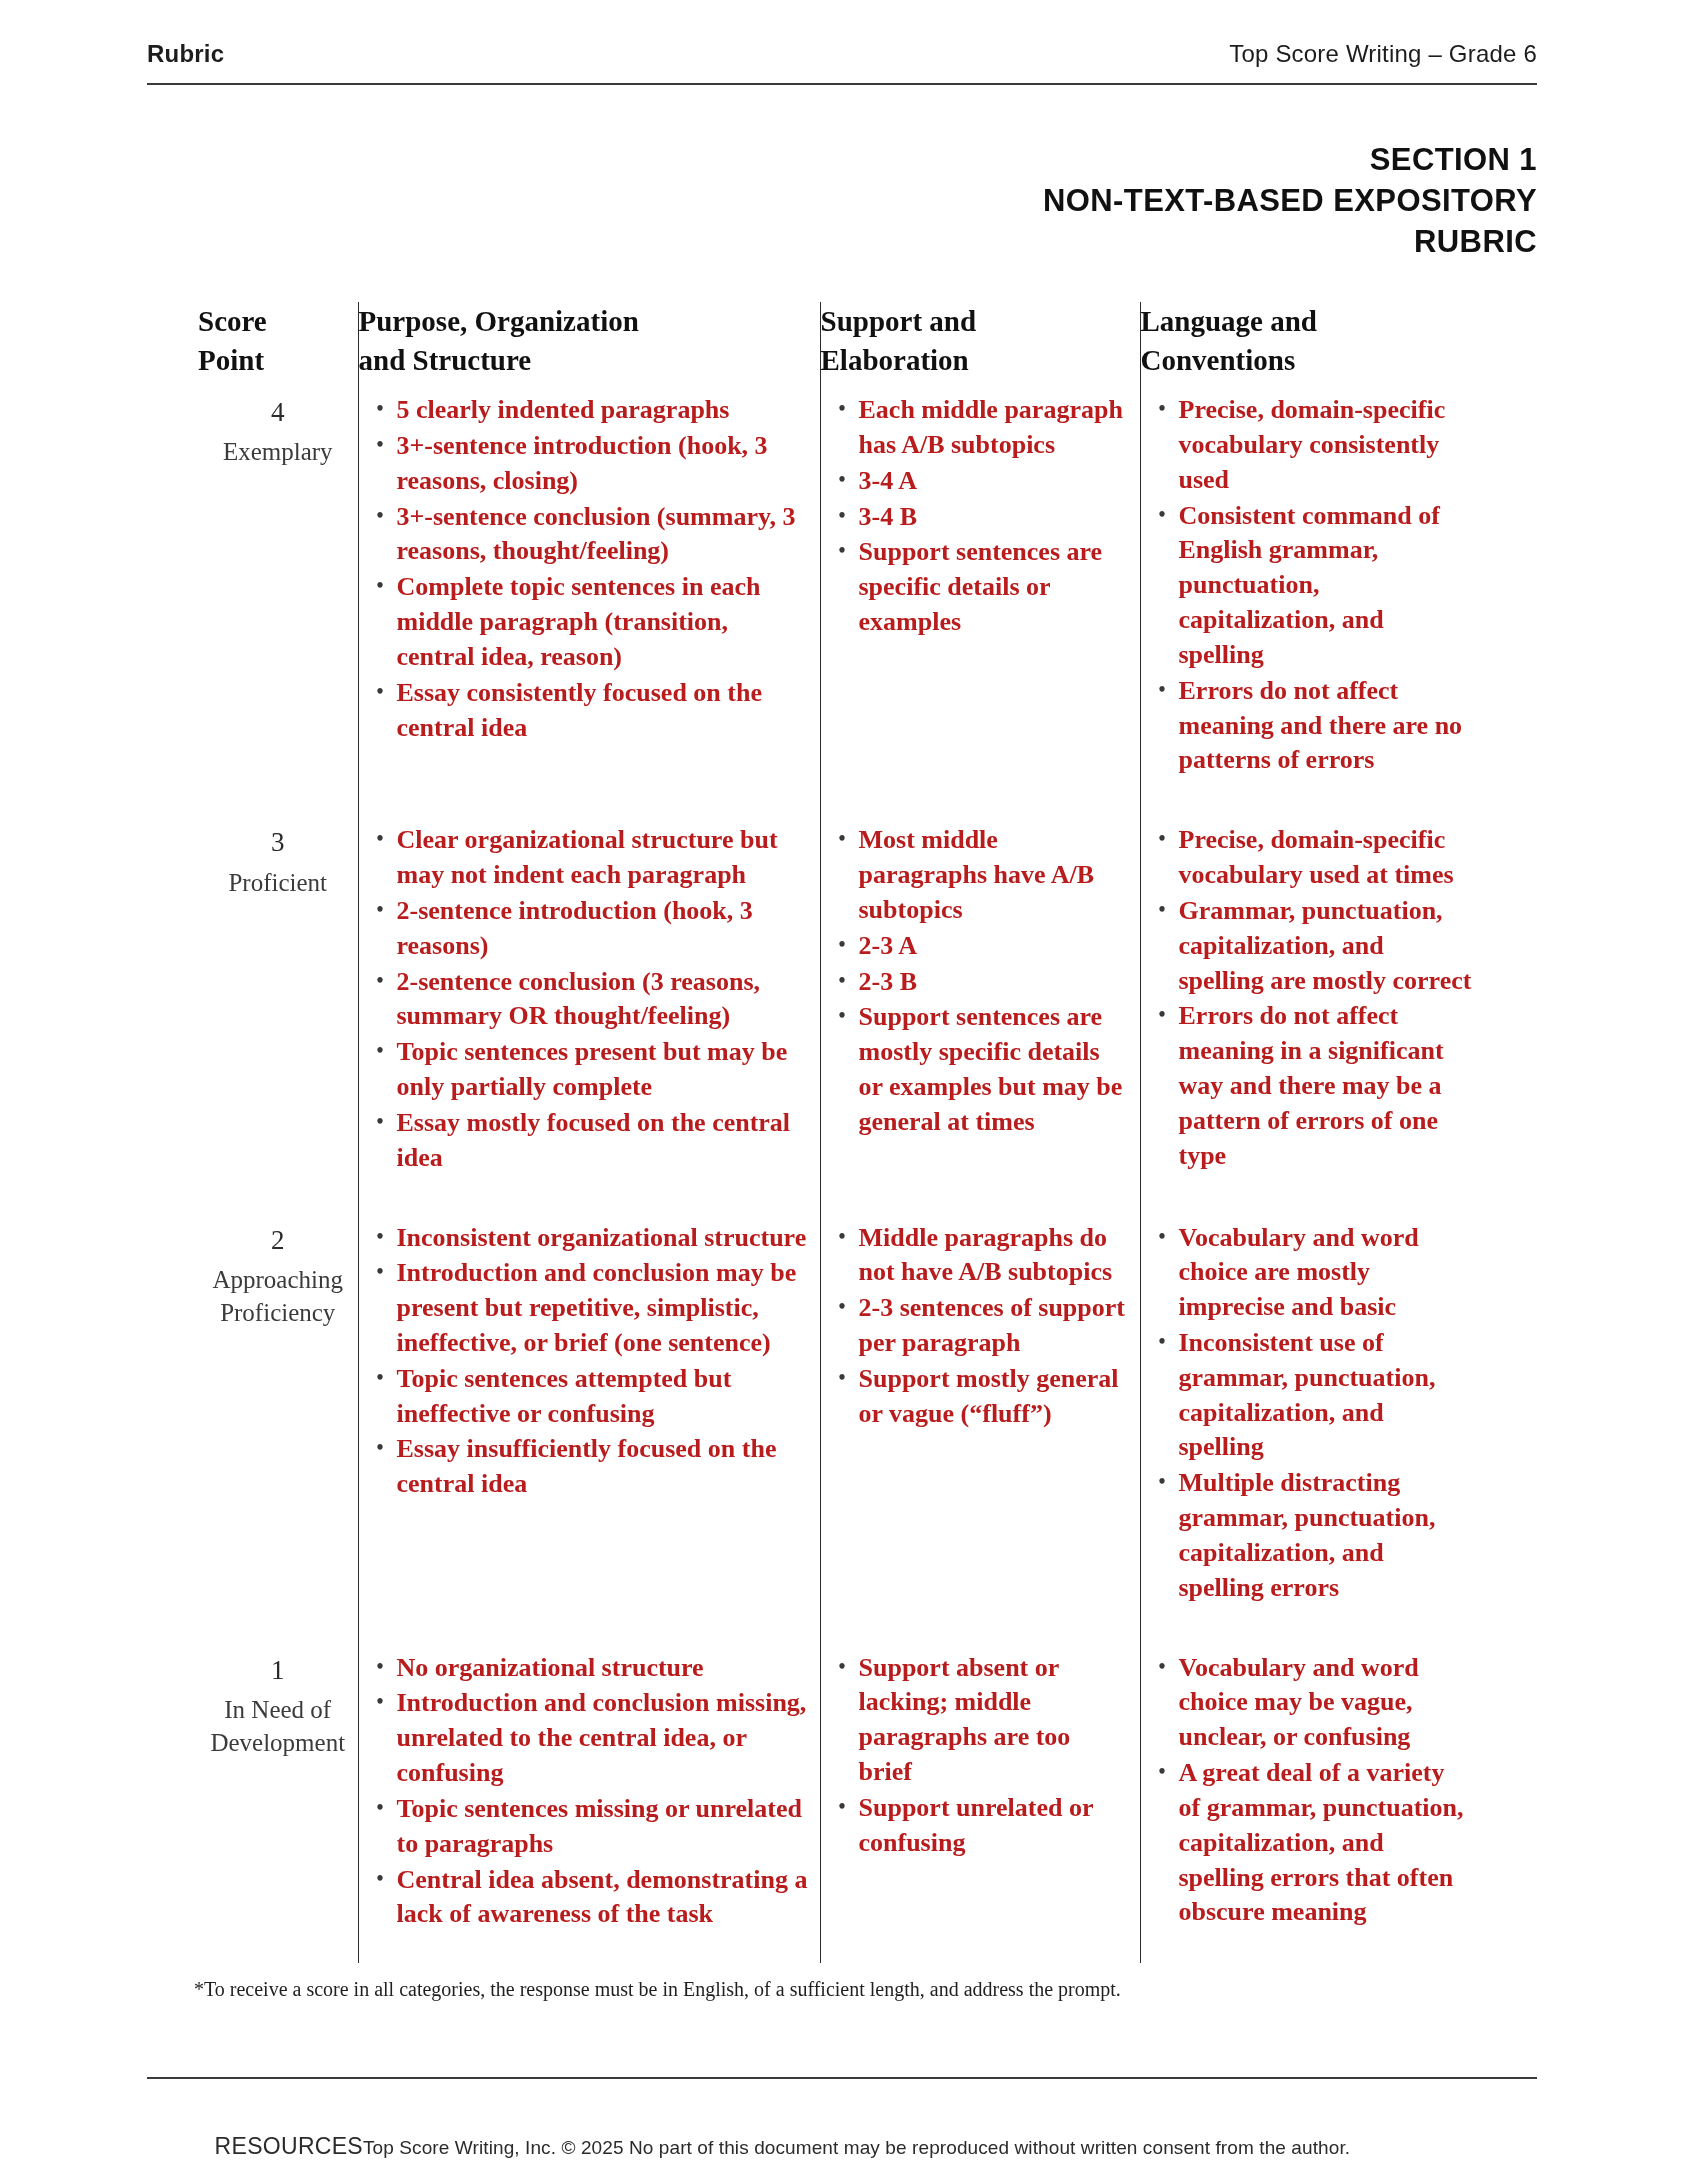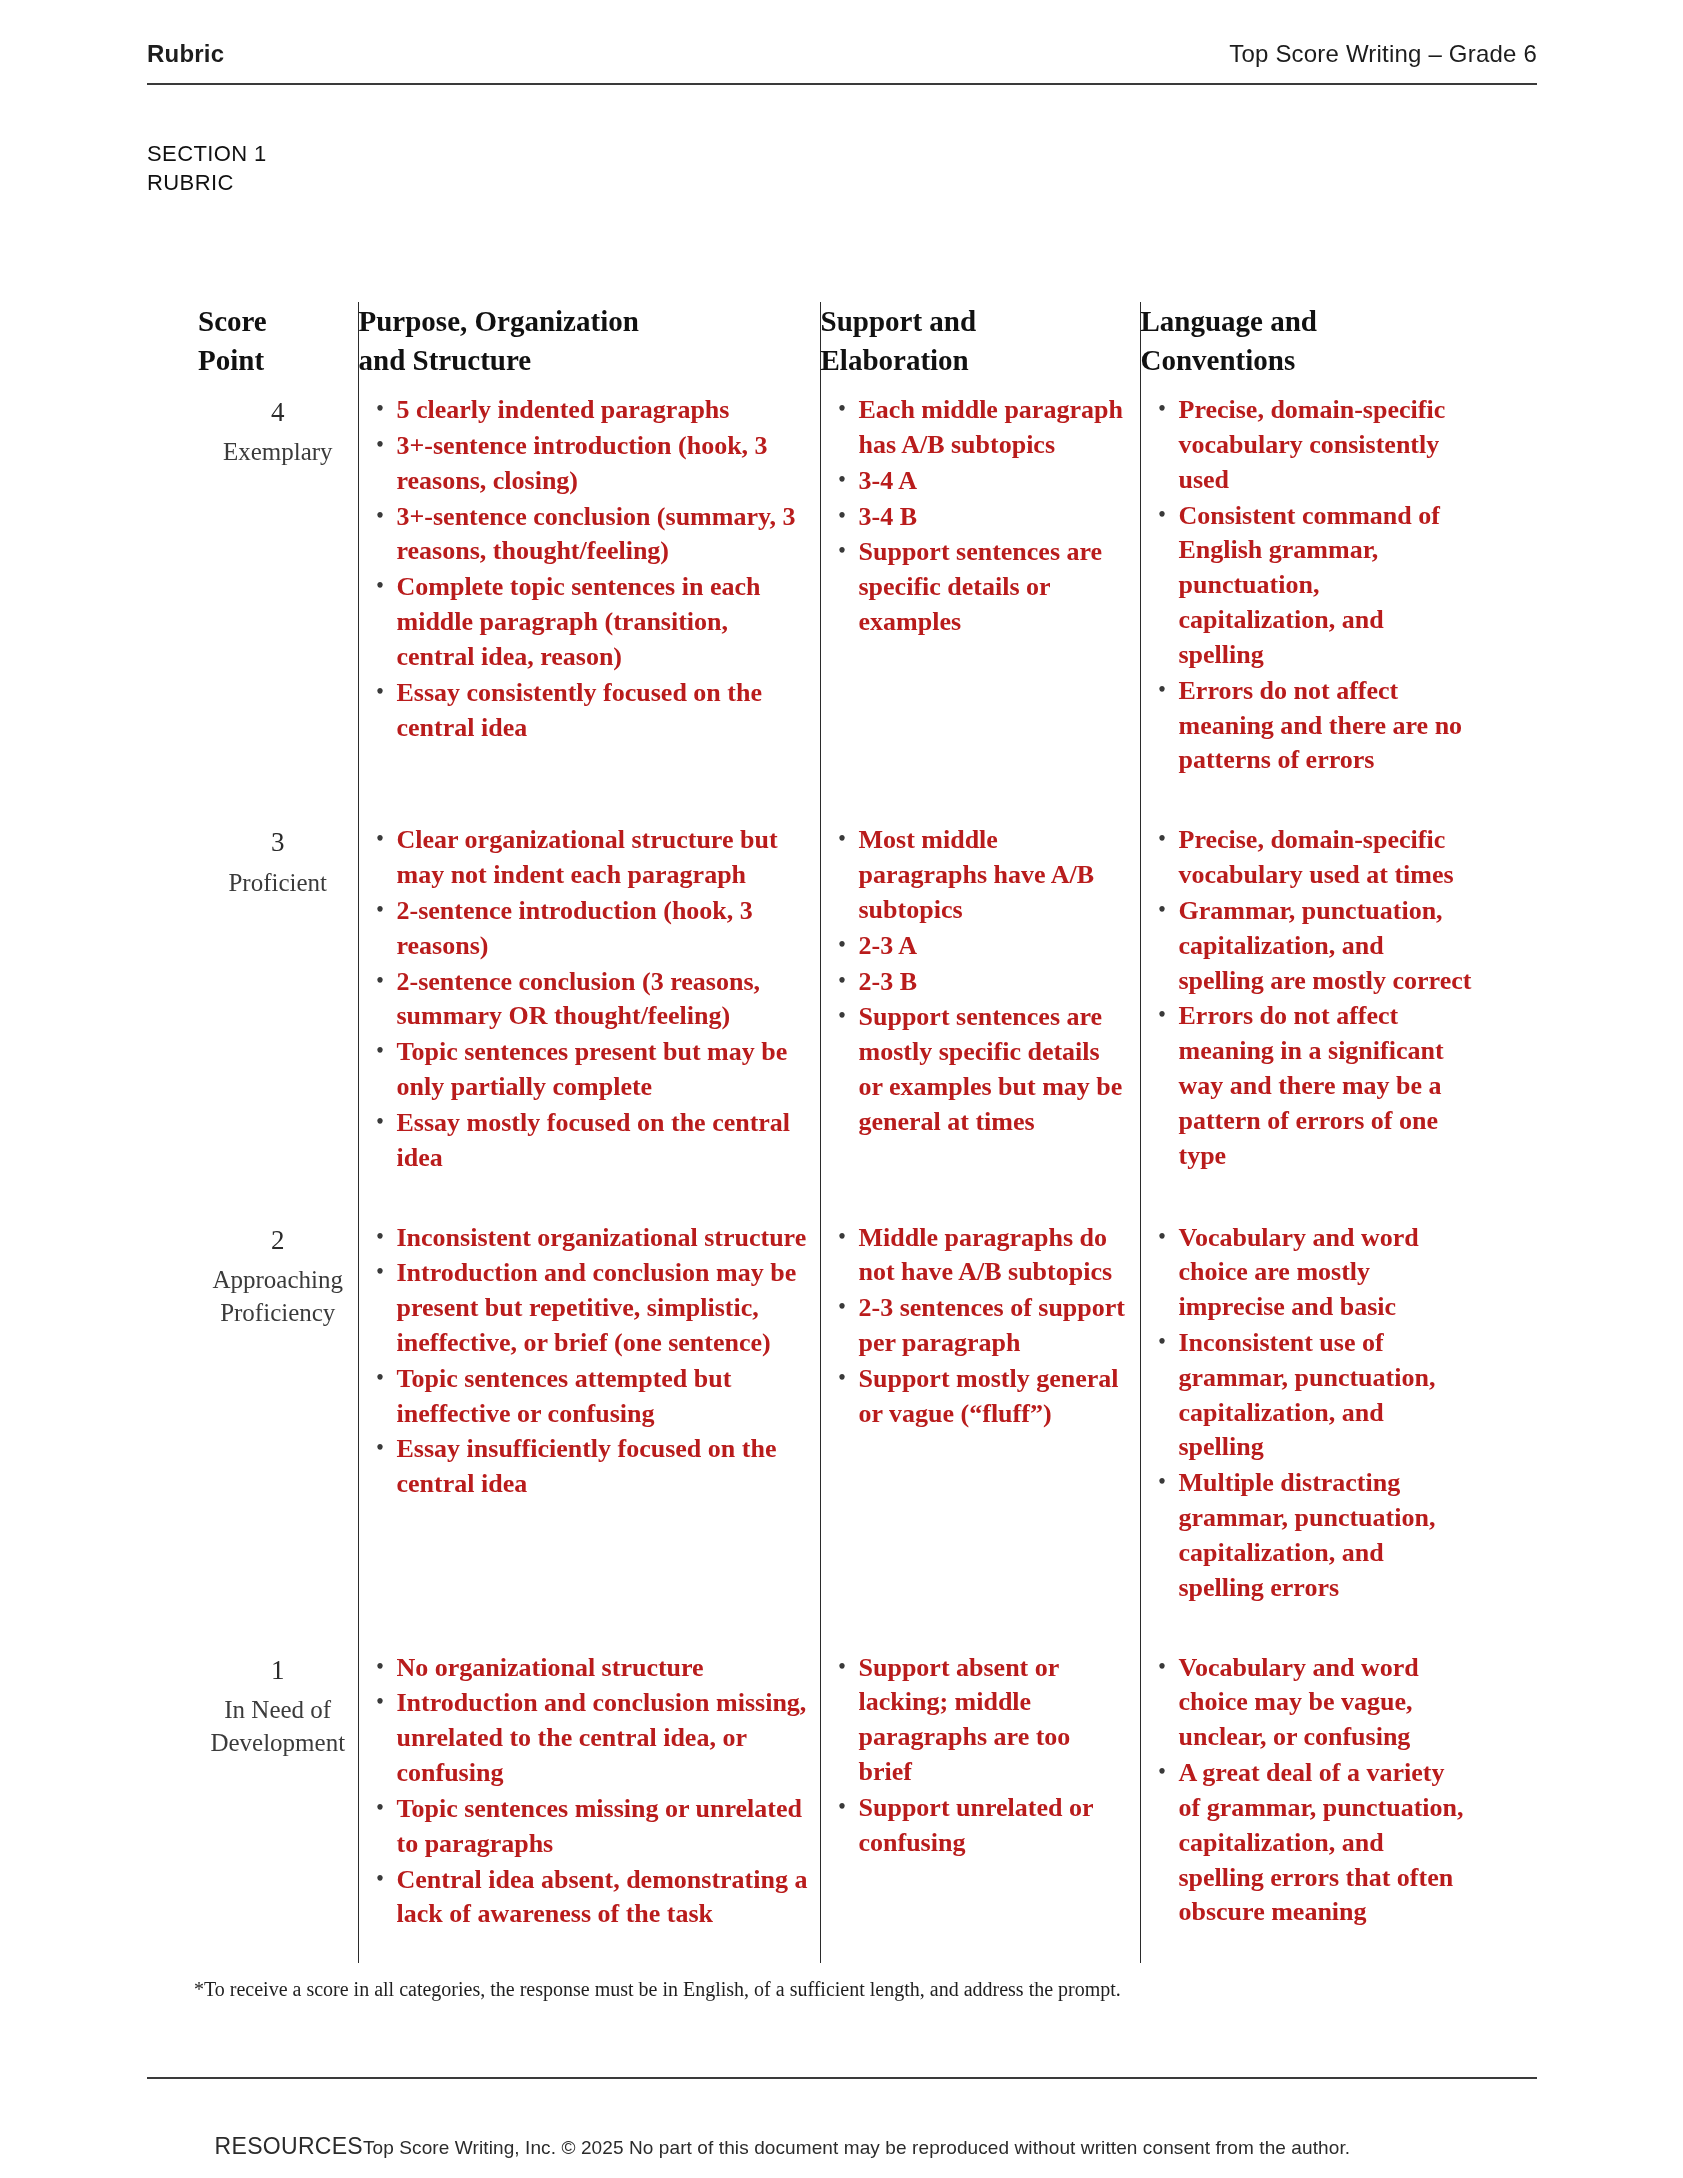--- a/index.html
+++ b/index.html
@@ -42,24 +42,24 @@
     left: 147px; top: 83px;
     width: 1390px; height: 2px;
     background: #3a3a3a;
   }
 
   
   .title-block {
     position: absolute;
     left: 147px; top: 139px;
     width: 1390px;
-    text-align: left;
+    text-align: right;
     font-family: "Liberation Sans", "DejaVu Sans", sans-serif;
-    font-weight: 400;
-    font-size: 22px;
+    font-weight: 700;
+    font-size: 31px;
     line-height: 1.33;
     letter-spacing: 0.4px;
     color: #111;
   }
   .title-block div { white-space: nowrap; }
 
   
   .rubric {
     position: absolute;
     left: 198px; top: 302px;
@@ -186,20 +186,21 @@
 <div class="page">
 
   <div class="runhead">
     <span class="left">Rubric</span>
     <span class="right">Top Score Writing – Grade 6</span>
   </div>
   <div class="runhead-rule"></div>
 
   <div class="title-block">
     <div>SECTION 1</div>
+    <div>NON-TEXT-BASED EXPOSITORY</div>
     <div>RUBRIC</div>
   </div>
 
   <table class="rubric">
     <colgroup>
       <col class="c-score">
       <col class="c-purpose">
       <col class="c-support">
       <col class="c-lang">
     </colgroup>

